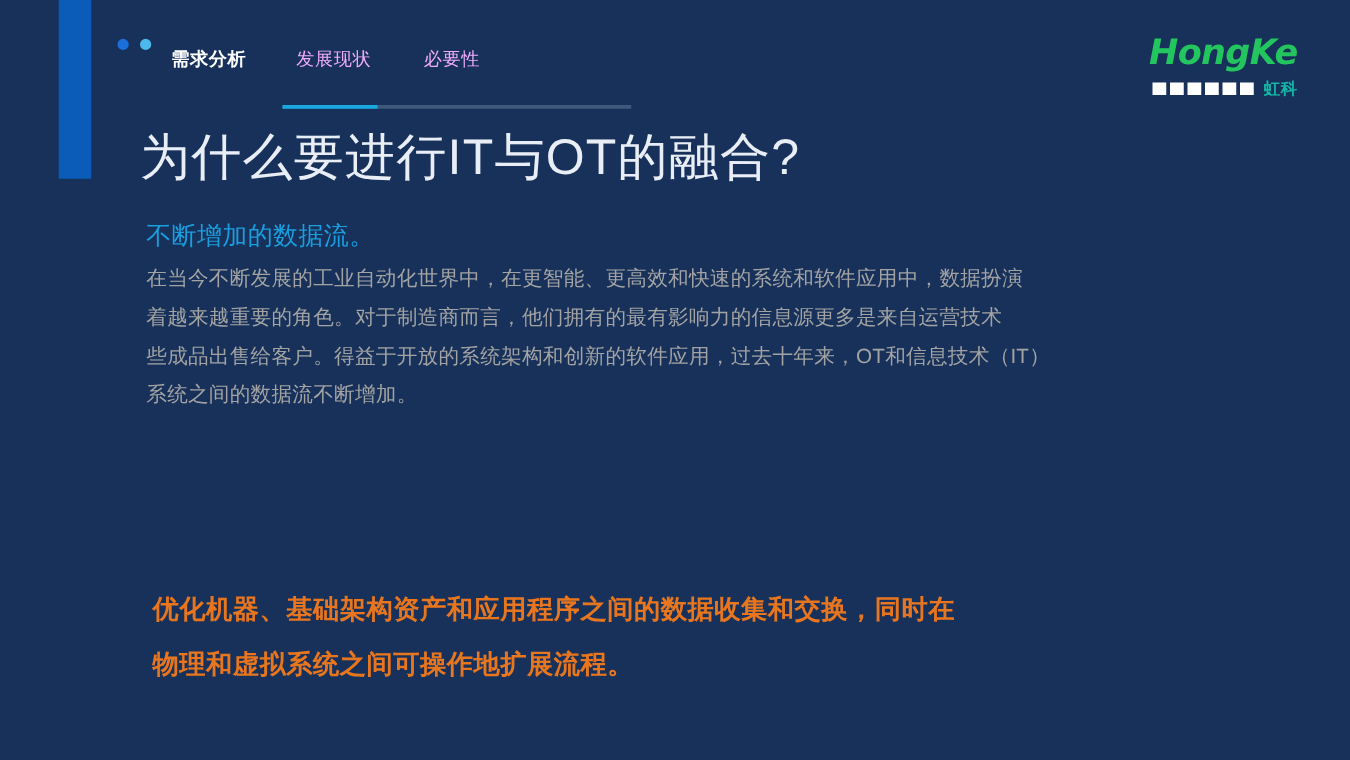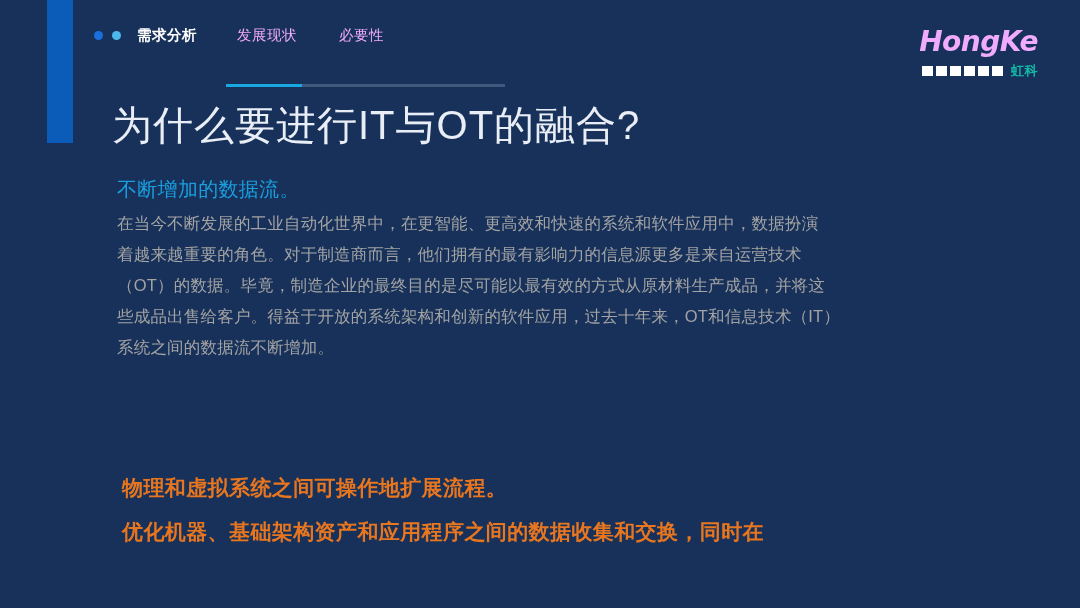--- a/index.html
+++ b/index.html
@@ -46,21 +46,21 @@
     height: 9px;
     border-radius: 50%;
     display: block;
   }
   .dot-1 { background: #1a6fdb; }
   .dot-2 { background: #4db8ec; }
 
   .nav-tabs {
     position: absolute;
     left: 43px;
-    top: 0;
+    top: 12px;
     display: flex;
   }
   .nav-tab {
     font-size: 14.5px;
     letter-spacing: 0.5px;
     white-space: nowrap;
   }
   .nav-tab.active {
     color: #ffffff;
     font-weight: bold;
@@ -94,21 +94,21 @@
     position: absolute;
     right: 42px;
     top: 28px;
     text-align: right;
   }
   .brand-name {
     font-family: "DejaVu Sans", sans-serif;
     font-style: italic;
     font-weight: bold;
     font-size: 28px;
-    color: #f0abfc;
+    color: #22c55e;
     letter-spacing: -0.5px;
     line-height: 1;
   }
   .brand-sub {
     margin-top: 6px;
     display: flex;
     align-items: center;
     justify-content: flex-end;
     gap: 3px;
   }
@@ -222,22 +222,21 @@
   </div>
 </div>
 
 <div class="page-heading">为什么要进行IT与OT的融合?</div>
 
 <div class="body-block">
   <div class="subtitle">不断增加的数据流。</div>
   <div class="paragraph">
     <span class="pline">在当今不断发展的工业自动化世界中，在更智能、更高效和快速的系统和软件应用中，数据扮演</span>
     <span class="pline">着越来越重要的角色。对于制造商而言，他们拥有的最有影响力的信息源更多是来自运营技术</span>
-    <span class="pline">（OT）的数据。毕竟，制造企业的最终目的是尽可能以最有效的方式从原材料生产成品，并将这</span>
     <span class="pline">些成品出售给客户。得益于开放的系统架构和创新的软件应用，过去十年来，OT和信息技术（IT）</span>
     <span class="pline">系统之间的数据流不断增加。</span>
   </div>
 </div>
 
 <div class="callout">
+  <span class="cline">优化机器、基础架构资产和应用程序之间的数据收集和交换，同时在</span>
   <span class="cline">物理和虚拟系统之间可操作地扩展流程。</span>
-  <span class="cline">优化机器、基础架构资产和应用程序之间的数据收集和交换，同时在</span>
 </div>
 
 </body></html>

